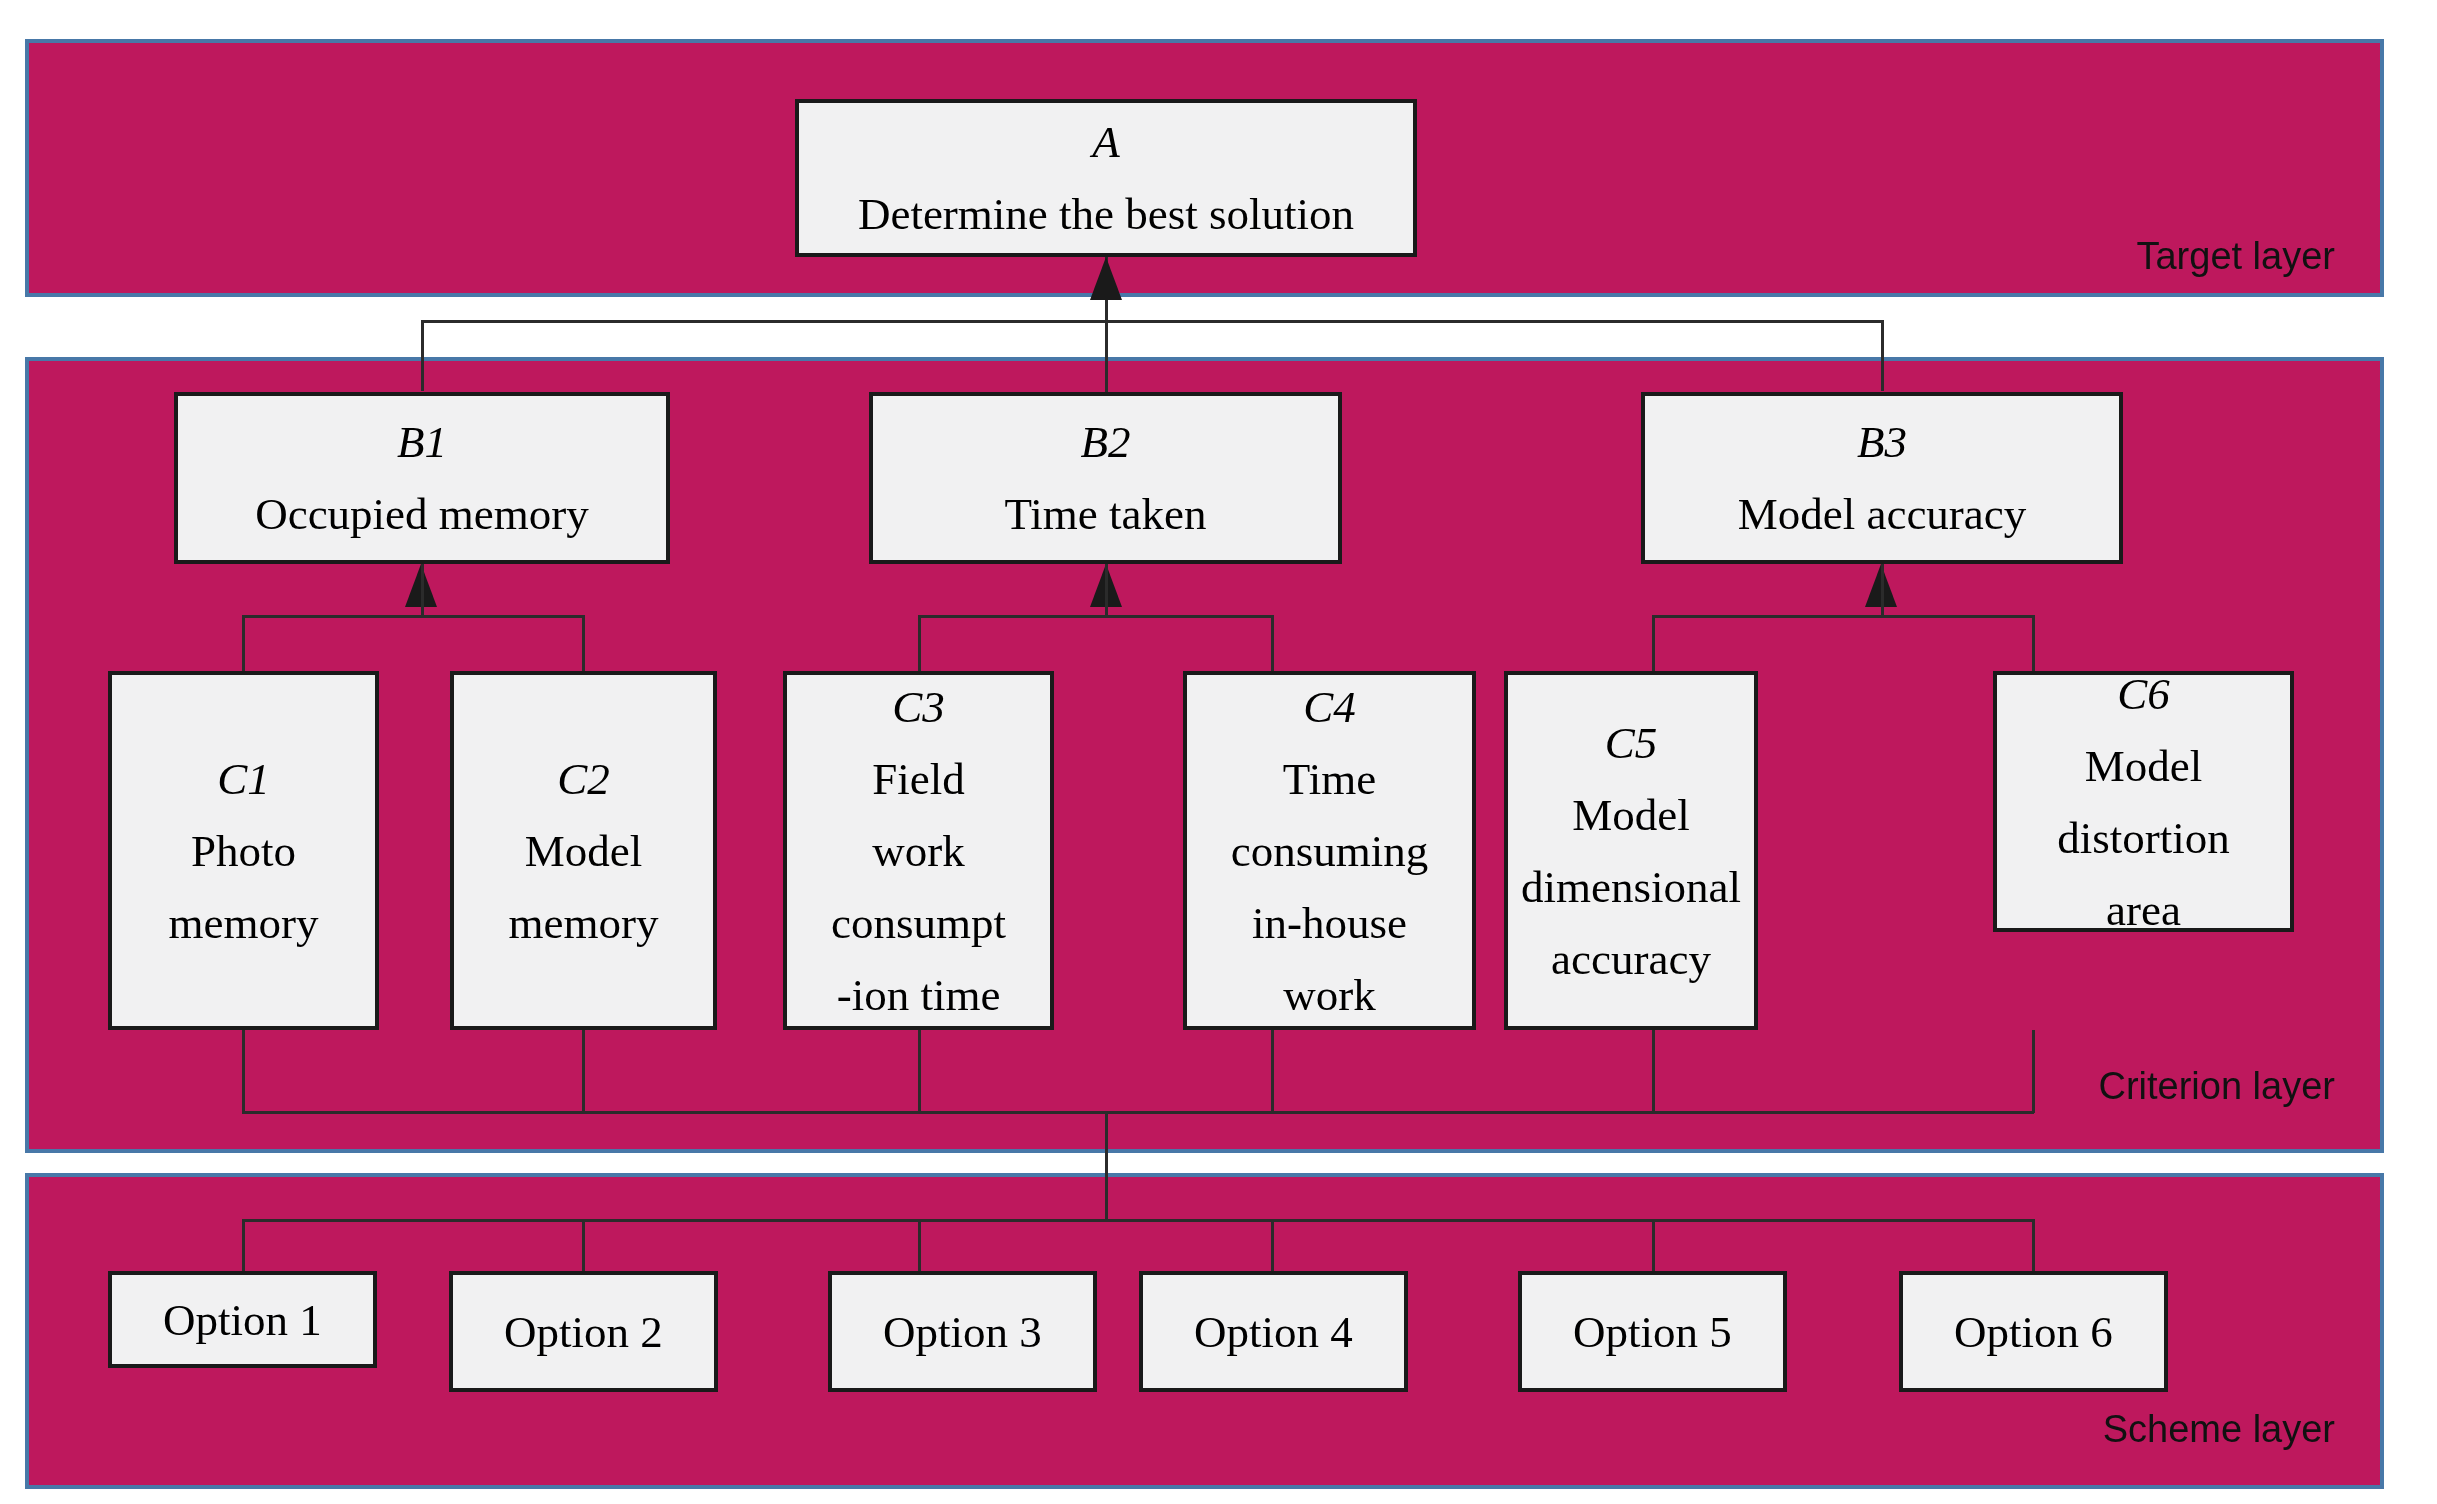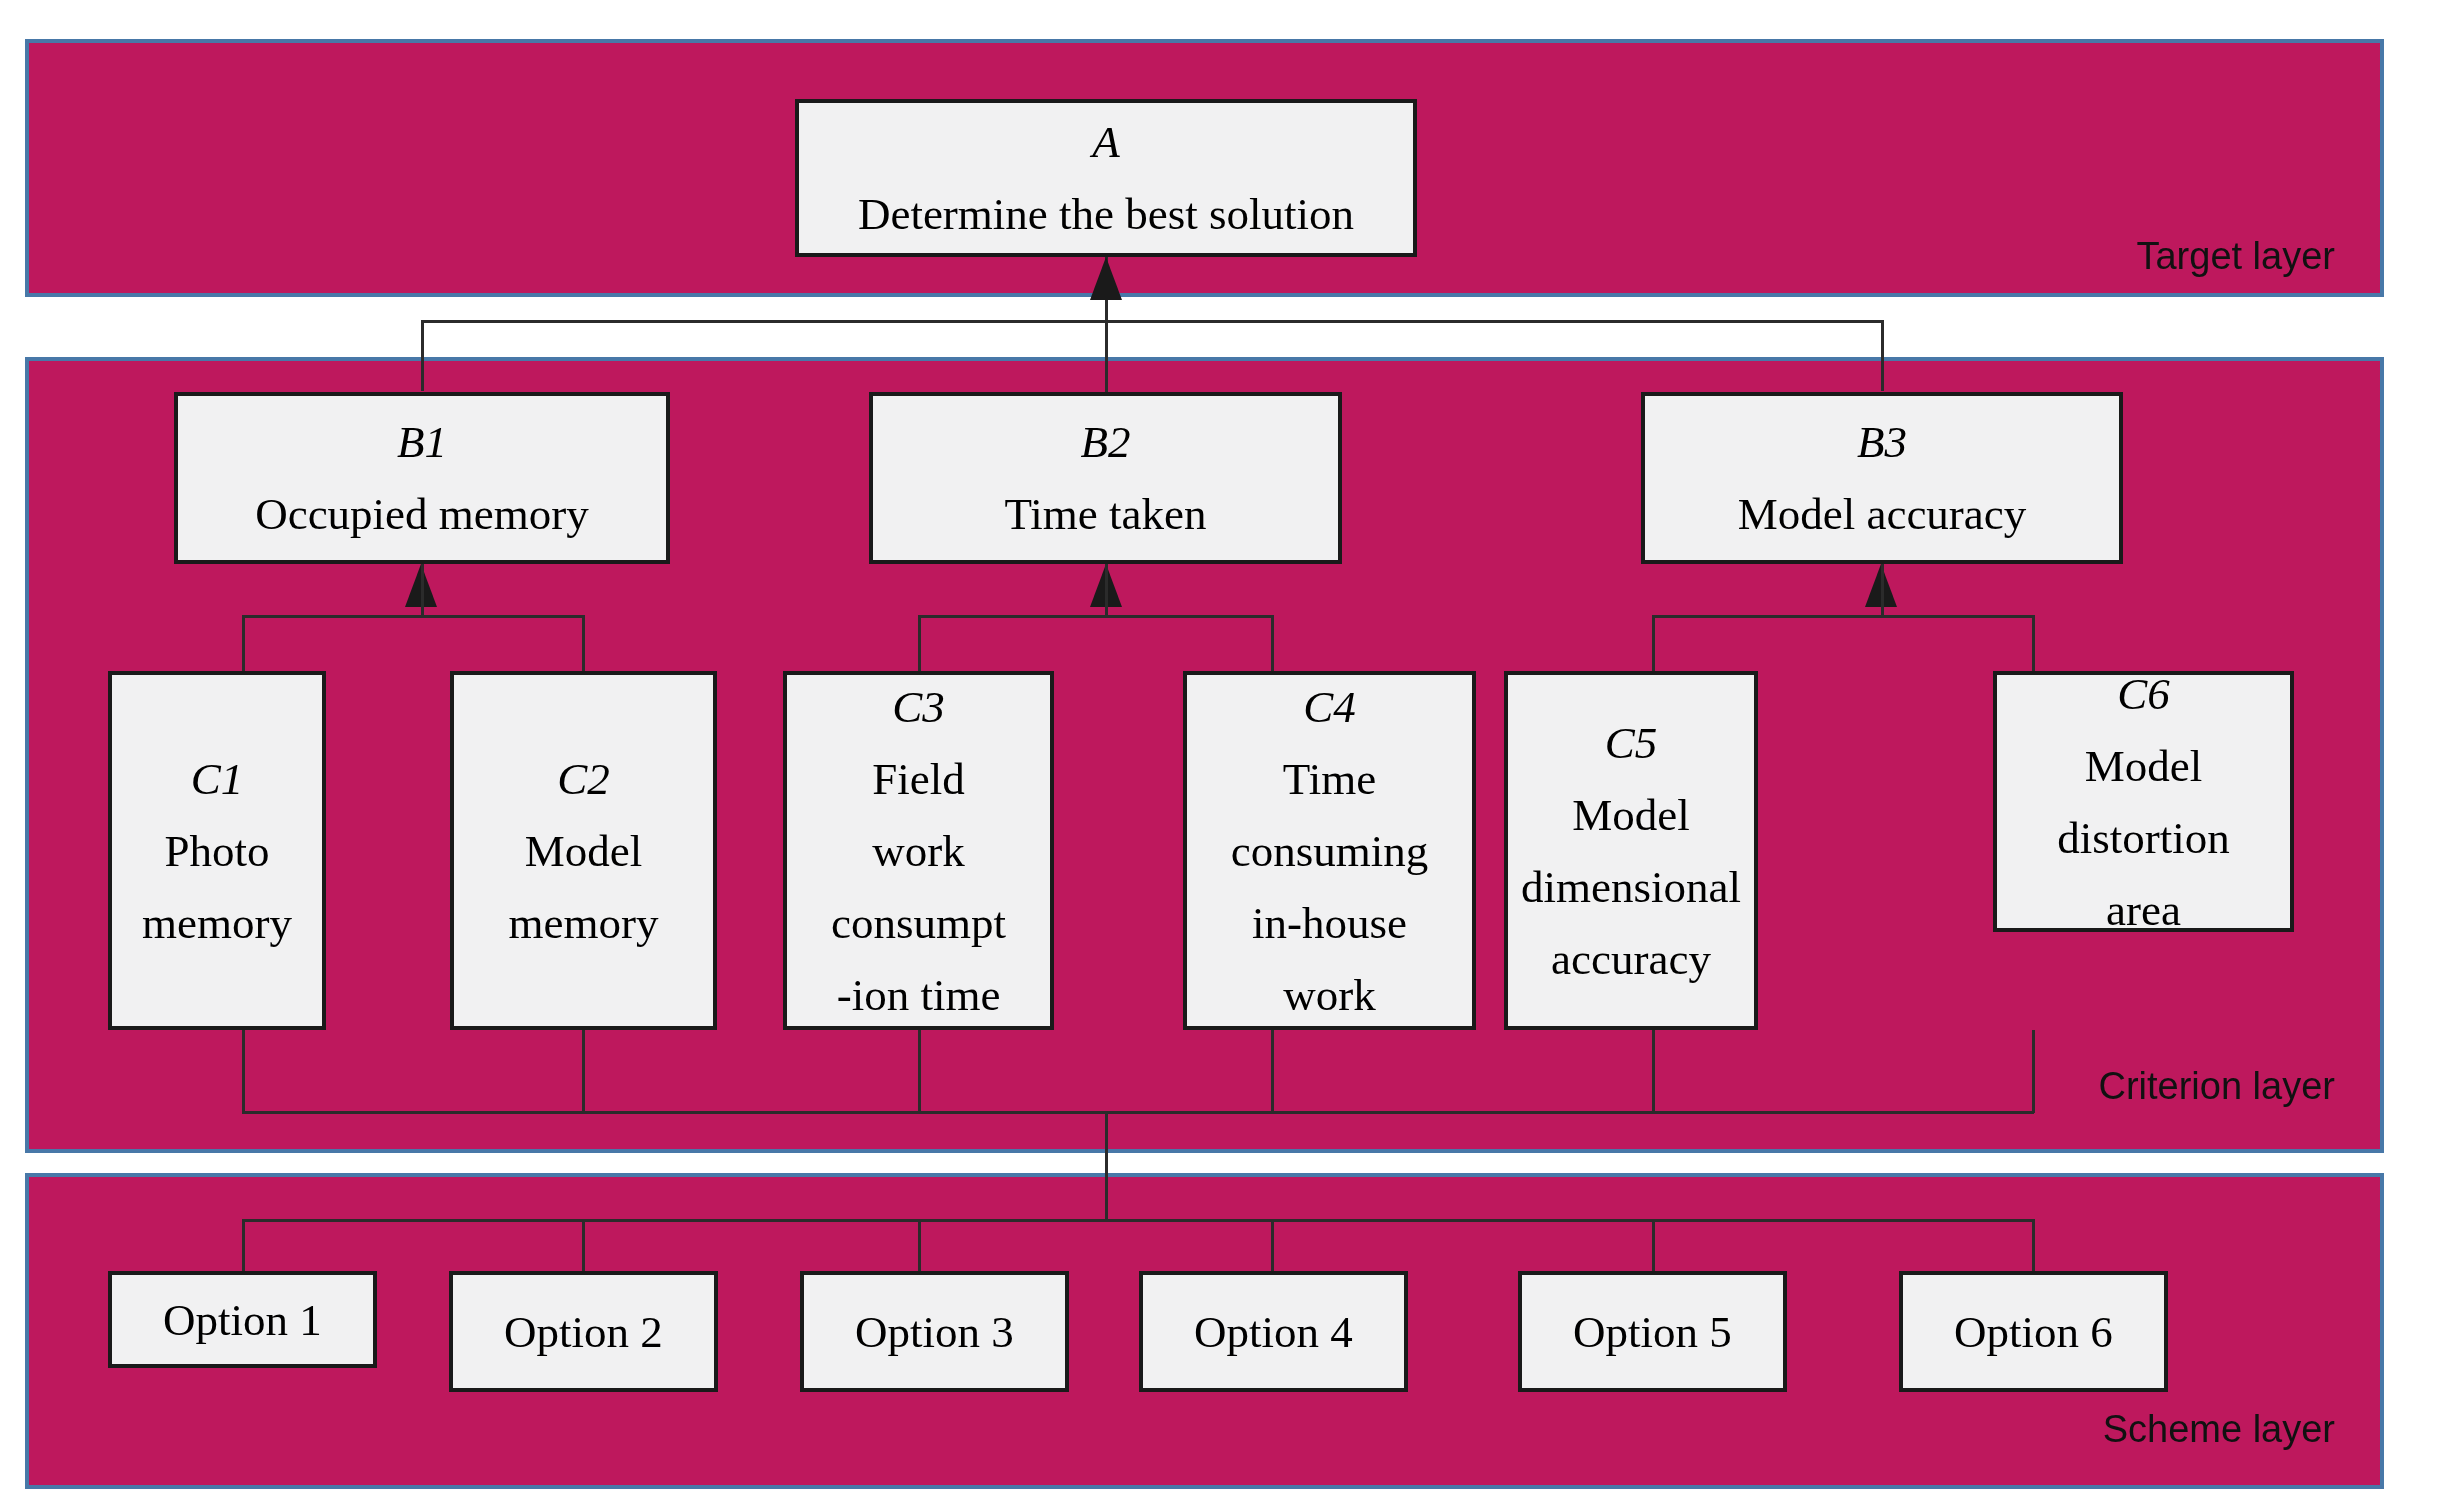--- a/index.html
+++ b/index.html
@@ -84,21 +84,21 @@
   </div>
   <div class="node" style="left:869px; top:392px; width:473px; height:172px;">
     <div class="code">B2</div>
     <div class="label">Time taken</div>
   </div>
   <div class="node" style="left:1641px; top:392px; width:482px; height:172px;">
     <div class="code">B3</div>
     <div class="label">Model accuracy</div>
   </div>
 
-  <div class="node" style="left:108px; top:671px; width:218px; height:359px;">
+  <div class="node" style="left:108px; top:671px; width:271px; height:359px;">
     <div class="code">C1</div>
     <div class="label">Photo
 memory</div>
   </div>
   <div class="node" style="left:450px; top:671px; width:267px; height:359px;">
     <div class="code">C2</div>
     <div class="label">Model
 memory</div>
   </div>
   <div class="node" style="left:783px; top:671px; width:271px; height:359px;">
@@ -127,21 +127,21 @@
 distortion
 area</div>
   </div>
 
   <div class="node" style="left:108px; top:1271px; width:269px; height:97px;">
     <div class="label">Option 1</div>
   </div>
   <div class="node" style="left:449px; top:1271px; width:269px; height:121px;">
     <div class="label">Option 2</div>
   </div>
-  <div class="node" style="left:800px; top:1271px; width:269px; height:121px;">
+  <div class="node" style="left:828px; top:1271px; width:269px; height:121px;">
     <div class="label">Option 3</div>
   </div>
   <div class="node" style="left:1139px; top:1271px; width:269px; height:121px;">
     <div class="label">Option 4</div>
   </div>
   <div class="node" style="left:1518px; top:1271px; width:269px; height:121px;">
     <div class="label">Option 5</div>
   </div>
   <div class="node" style="left:1899px; top:1271px; width:269px; height:121px;">
     <div class="label">Option 6</div>

